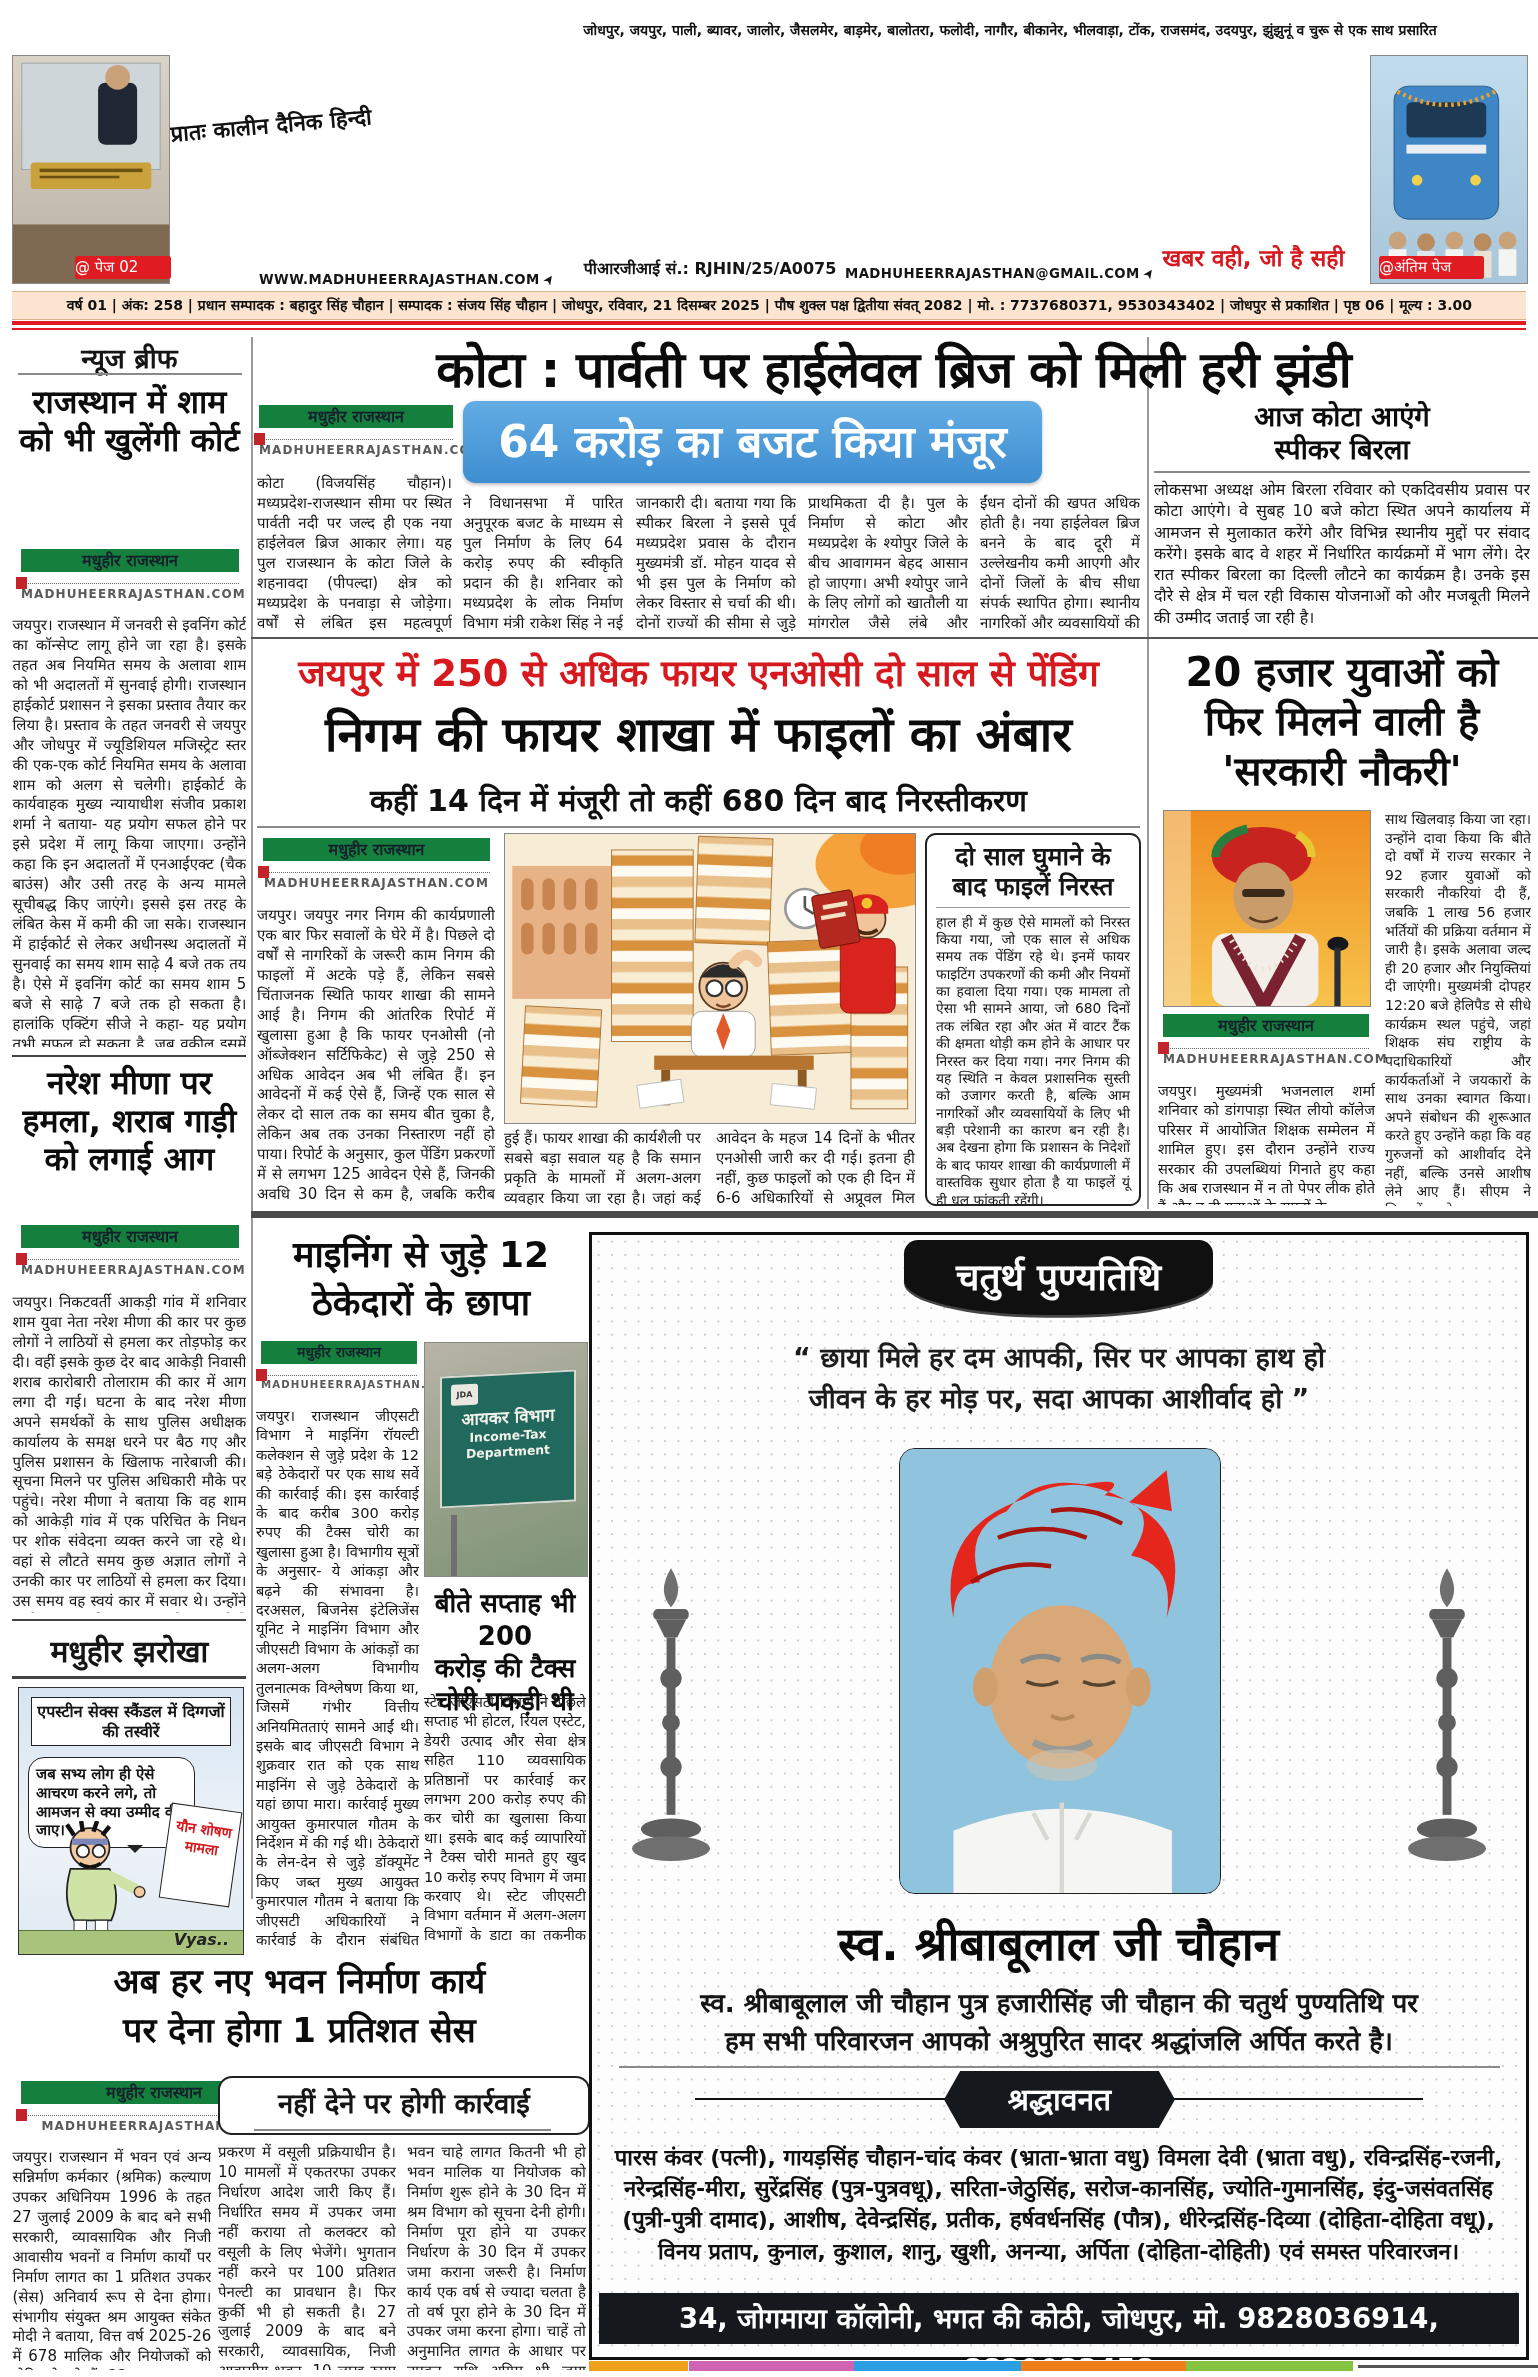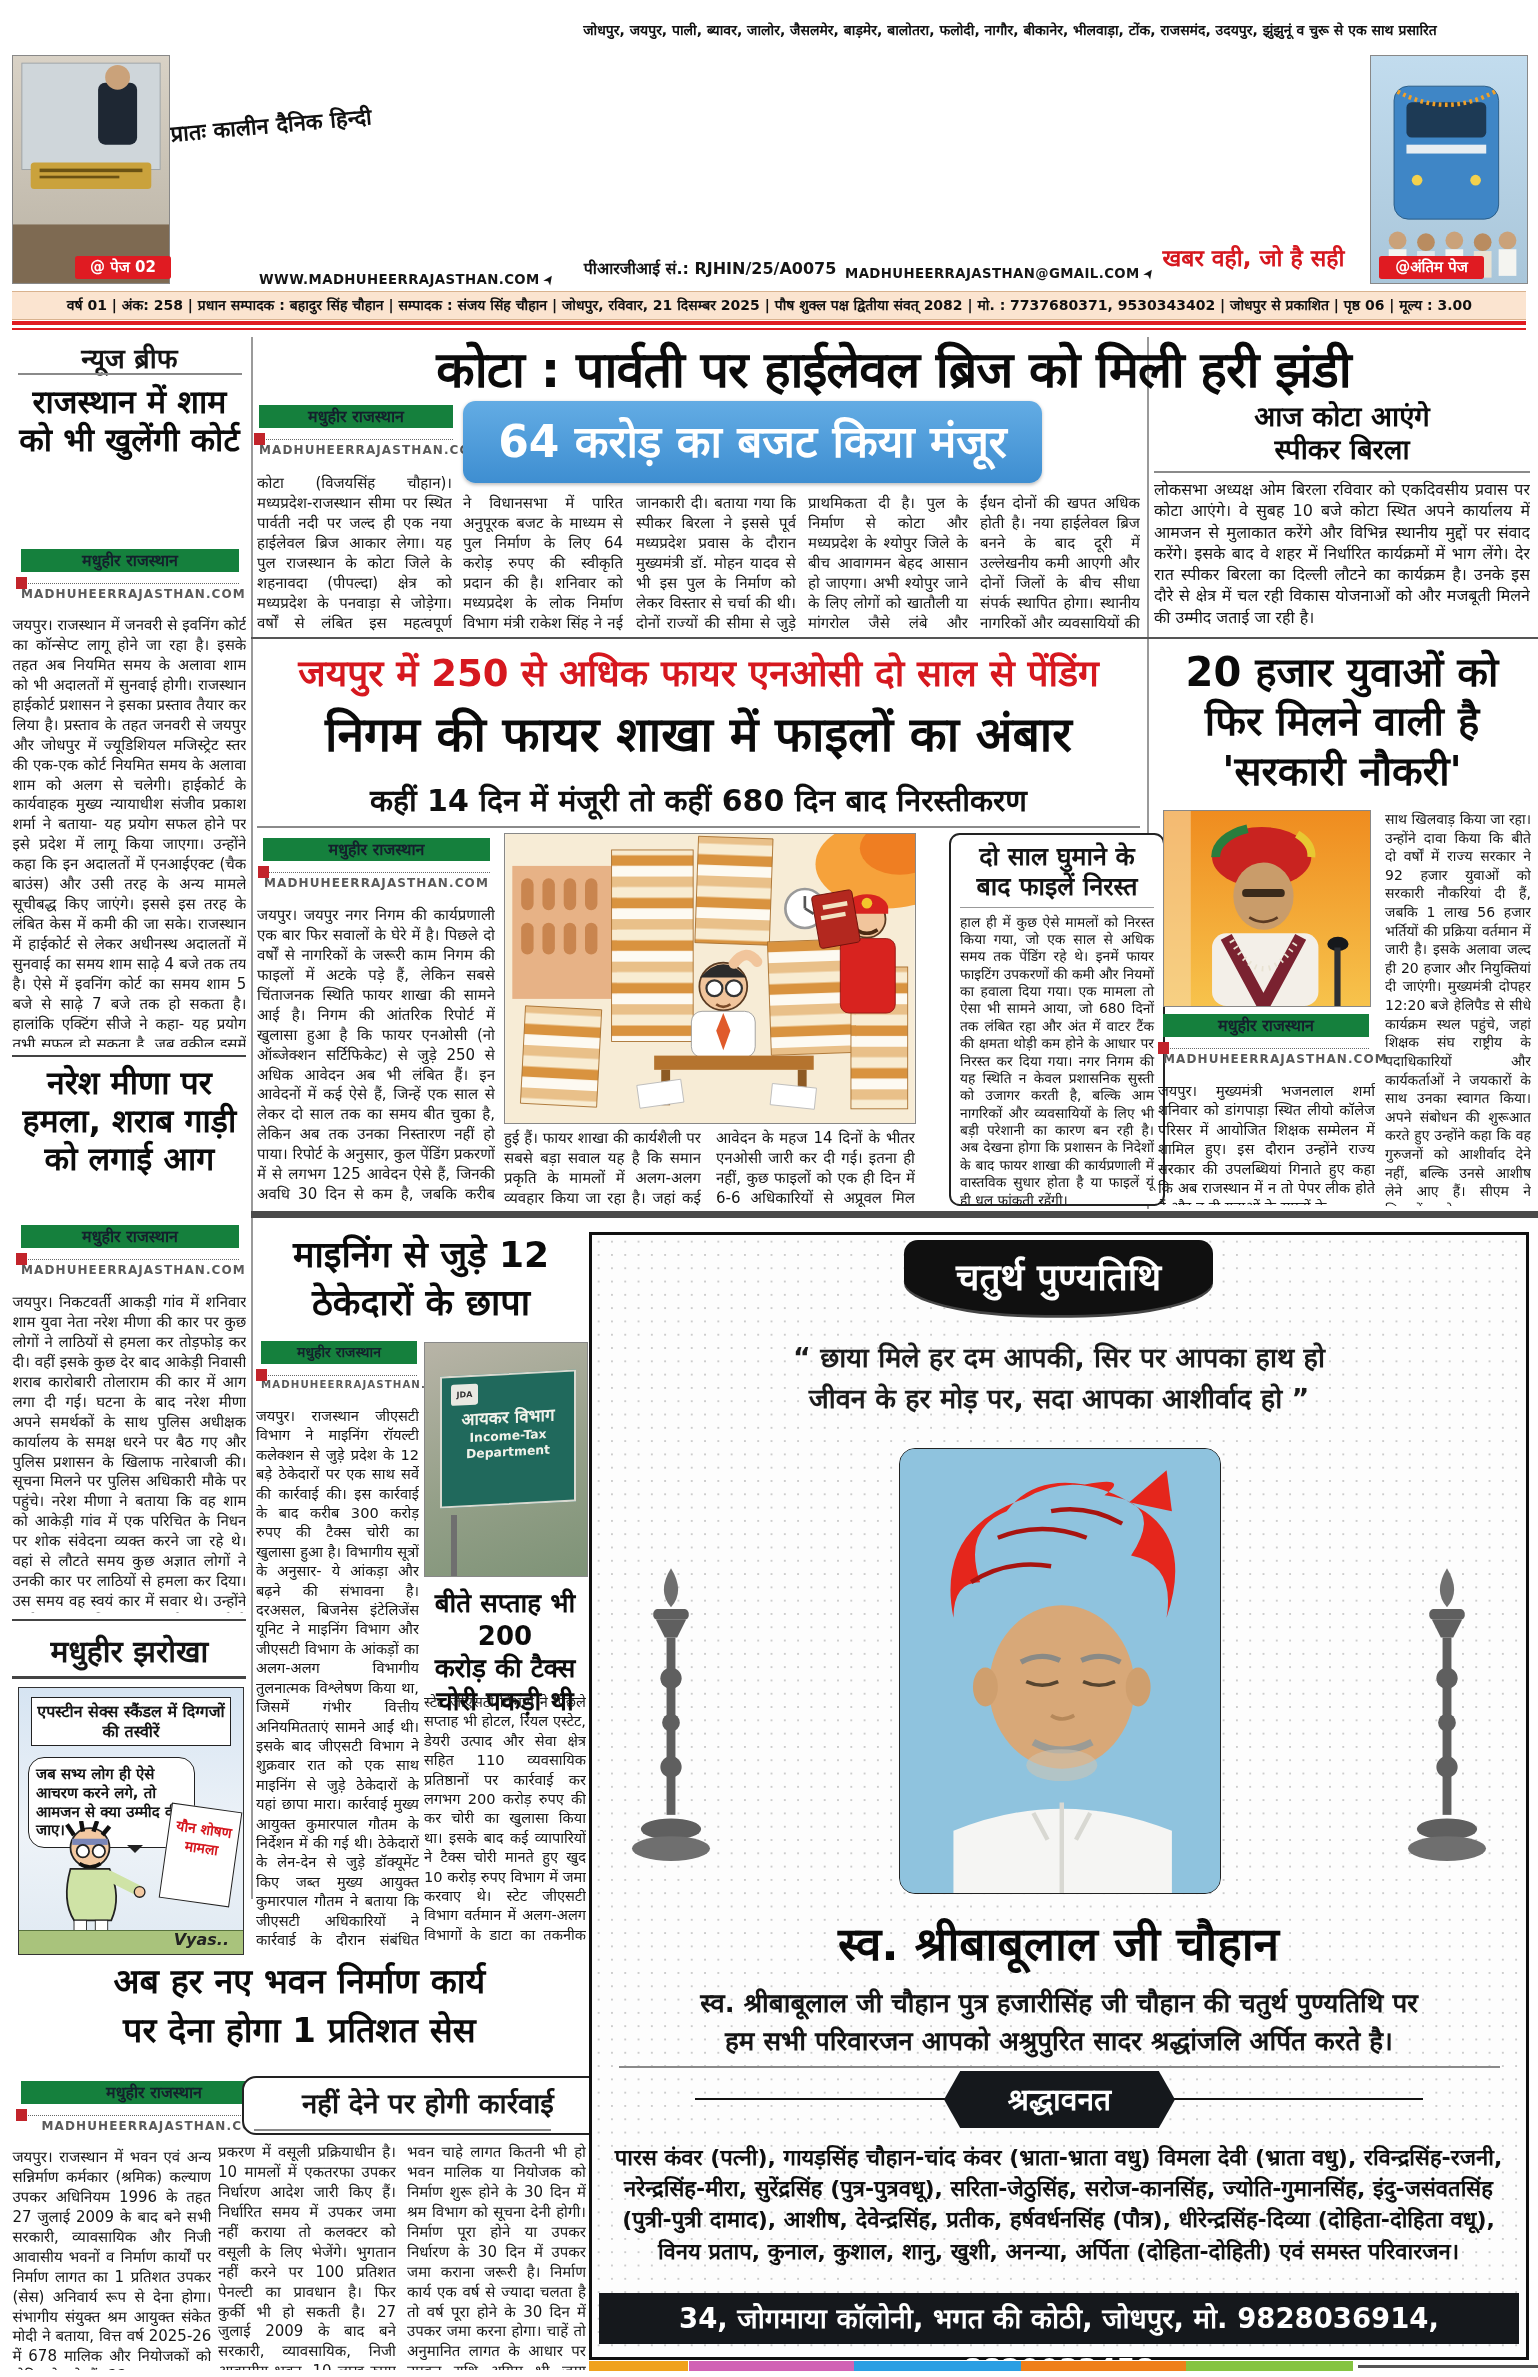--- a/index.html
+++ b/index.html
@@ -11,21 +11,21 @@
   .clip{overflow:hidden;}
   .red{color:#d6181f;}
   .hline{position:absolute;background:#8a8a8a;height:1.8px;}
   .vline{position:absolute;background:#9a9a9a;width:1.8px;}
   
   .cityline{font-size:14px;font-weight:bold;color:#111;}
   .tagline{font-size:22px;font-weight:bold;transform:rotate(-5deg);color:#111;}
   .mast-title{font-size:105px;font-weight:bold;line-height:1;letter-spacing:-1.8px;white-space:nowrap;}
   .mast-red{color:#e01b22;}
   .mast-black{color:#0b0b0b;}
-  .badge-red{background:#e01b22;color:#fff;font-size:15px;font-weight:bold;text-align:center;line-height:23px;border-radius:2.7px;}
+  .badge-red{background:#e01b22;color:#fff;font-size:15px;font-weight:normal;line-height:23px;border-radius:2.7px;}
   .prgi{font-size:16px;font-weight:bold;}
   .webline{font-size:13.3px;font-weight:bold;letter-spacing:0.4px;}
   .slogan{font-size:23px;font-weight:bold;color:#d6181f;}
   .infobar{background:#fbe4d0;border-top:0.9px solid #d9b28e;border-bottom:0.9px solid #d9b28e;
            font-size:14px;font-weight:bold;line-height:27px;text-align:center;color:#101010;}
   .redrule-a{position:absolute;background:#e01b22;height:3.6px;}
   .redrule-b{position:absolute;background:#e01b22;height:1.8px;}
   
   .byline .bar{background:#15803d;color:#14202c;font-size:16px;font-weight:bold;text-align:center;height:23px;line-height:23px;}
   .byline .dots{position:relative;border-bottom:1.8px dotted #666;height:9px;margin:1.8px 0 3.6px 0;}
@@ -35,21 +35,21 @@
   .brief-head{font-size:27px;font-weight:bold;}
   .st-title{font-size:32px;font-weight:bold;line-height:1.18;color:#0c0c0c;}
   .body-txt{font-size:15px;line-height:1.33;color:#161616;}
   .lead-head{font-size:50px;font-weight:bold;color:#0b0b0b;letter-spacing:-0.9px;}
   .bluebox{background:linear-gradient(#63ace4,#3e8ed1);border-radius:12.4px;color:#fff;
            font-size:44px;font-weight:bold;text-align:center;line-height:82px;box-shadow:0 1.8px 3.6px rgba(0,0,0,.25);}
   .side-title{font-size:27.5px;font-weight:bold;line-height:1.2;color:#0c0c0c;}
   .kicker{font-size:37px;font-weight:bold;color:#d6181f;}
   .fire-head{font-size:48px;font-weight:bold;color:#0b0b0b;}
   .fire-sub{font-size:30px;font-weight:bold;color:#101010;}
-  .roundbox{border:2.2px solid #222;border-radius:10.7px;background:#fff;margin-left:24px;}
+  .roundbox{border:2.2px solid #222;border-radius:10.7px;background:#fff;}
   .box-title{font-size:25px;font-weight:bold;line-height:1.2;}
   .jobs-t{font-size:40px;font-weight:bold;line-height:1;color:#0b0b0b;}
   .mining-t{font-size:36px;font-weight:bold;line-height:1.05;color:#0b0b0b;}
   .mining-sub{font-size:26px;font-weight:bold;line-height:1.25;color:#0c0c0c;}
   .cess-t{font-size:34px;font-weight:bold;line-height:1;color:#0b0b0b;}
   .sepbar{position:absolute;background:#4a4a4a;}
   
   .cartoon{border:1.8px solid #333;background:linear-gradient(#d6e4f2,#eef3f8 55%,#dfe9f2);}
   .cart-cap{position:absolute;left:12.4px;top:9px;right:12.4px;background:#fff;border:1.8px solid #222;
             font-size:16px;font-weight:bold;text-align:center;padding:3.6px 1.8px;line-height:1.25;}

